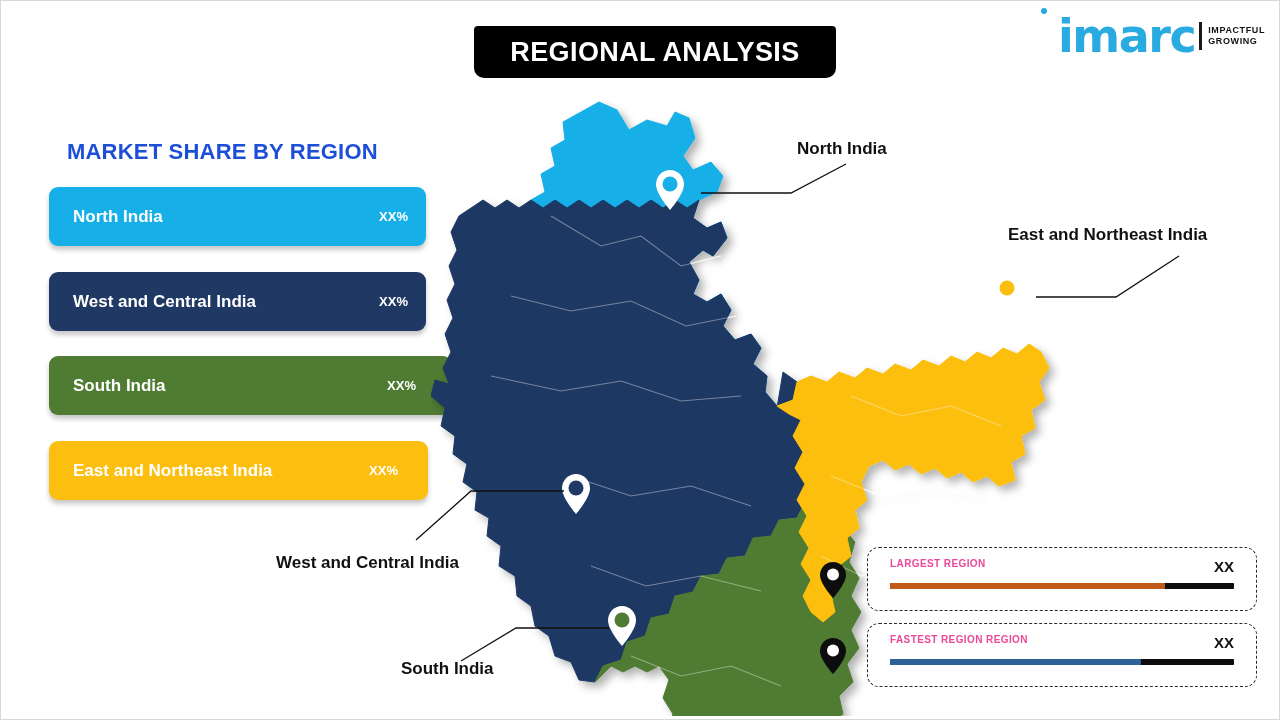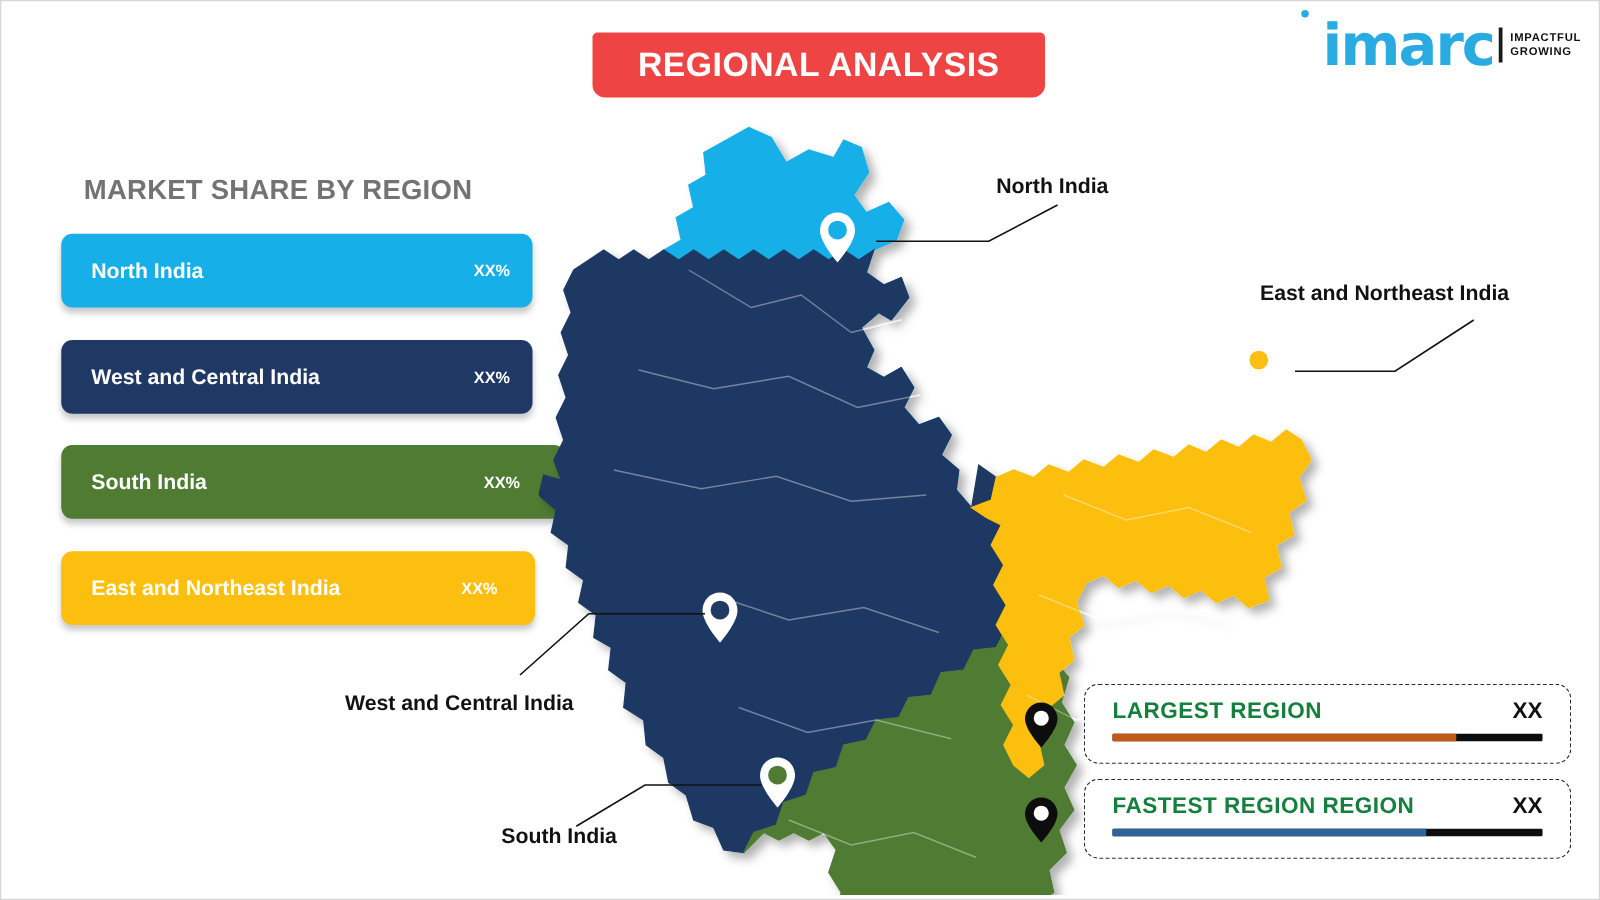--- a/index.html
+++ b/index.html
@@ -9,21 +9,21 @@
     font-family:"Liberation Sans", sans-serif;
     position:relative;
     overflow:hidden;
     border:1px solid #d8d8d8;
   }
 
   
   #title-banner{
     position:absolute; left:473px; top:25px;
     width:362px; height:52px;
-    background:#ef4444;
+    background:#000000;
     border-radius:4px 4px 10px 10px;
     display:flex; align-items:center; justify-content:center;
   }
   #title-banner .txt{
     color:#ffffff;
     font-size:27px;
     font-weight:bold;
     letter-spacing:.4px;
     white-space:nowrap;
   }
@@ -31,21 +31,21 @@
   
   #logo{ position:absolute; right:14px; top:14px; display:flex; align-items:center; height:42px;}
   #logo .mark{ position:relative; font-size:46px; font-weight:bold; color:#29ABE2; letter-spacing:-1.5px; line-height:34px; font-family:"DejaVu Sans", sans-serif;margin-left:20px;}
   #logo .dot{ position:absolute; left:3px; top:-7px; width:6px; height:6px; border-radius:50%; background:#29ABE2;}
   #logo .sep{ width:3px; height:28px; background:#1a1a1a; margin:0 6px 0 4px;}
   #logo .tag{ display:flex; flex-direction:column; color:#111; font-size:9px; font-weight:bold; letter-spacing:.6px; line-height:11px;}
 
   
   #legend-title{
     position:absolute; left:66px; top:138px;
-    font-size:22px; font-weight:bold; color:#737373; letter-spacing:.2px;
+    font-size:22px; font-weight:bold; color:#1d4ed8; letter-spacing:.2px;
   }
   .legend-row{
     position:absolute; left:48px;
     height:59px;
     border-radius:9px;
     display:flex; align-items:center;
     padding:0 18px 0 24px;
     box-shadow:0 4px 5px rgba(0,0,0,.22);
   }
   .legend-row .lbl{ color:#fff; font-size:17px; font-weight:bold; white-space:nowrap; }
@@ -78,22 +78,22 @@
   
   .stat-card{
     position:absolute;
     border:1.6px dashed #2b2b2b;
     border-radius:12px;
     background:#fff;
   }
   #stat-card-0{ left:866px; top:546px; width:390px; height:64px; }
   #stat-card-1{ left:866px; top:622px; width:390px; height:64px; }
   .stat-head{ display:flex; align-items:flex-start; padding:10px 22px 0 22px; }
-  .stat-head .name{ font-size:18px; font-weight:bold; color:#15803d; letter-spacing:.4px;}
-  .stat-head .num{ margin-left:auto; font-size:18px; font-weight:bold; color:#111;}
+  .stat-head .name{ font-size:10px; font-weight:bold; color:#ec4899; letter-spacing:.4px;}
+  .stat-head .num{ margin-left:auto; font-size:15px; font-weight:bold; color:#111;}
   .stat-track{ margin:8px 22px 0 22px; height:6px; background:#0d0d0d; border-radius:1px; position:relative; }
   .stat-fill{ position:absolute; left:0; top:0; height:6px; border-radius:1px; }
 
   .pin-black{ position:absolute; width:28px; height:38px; }
   #stat-pin-0{ left:818px; top:560px; }
   #stat-pin-1{ left:818px; top:636px; }
 </style>
 </head>
 <body>
 

